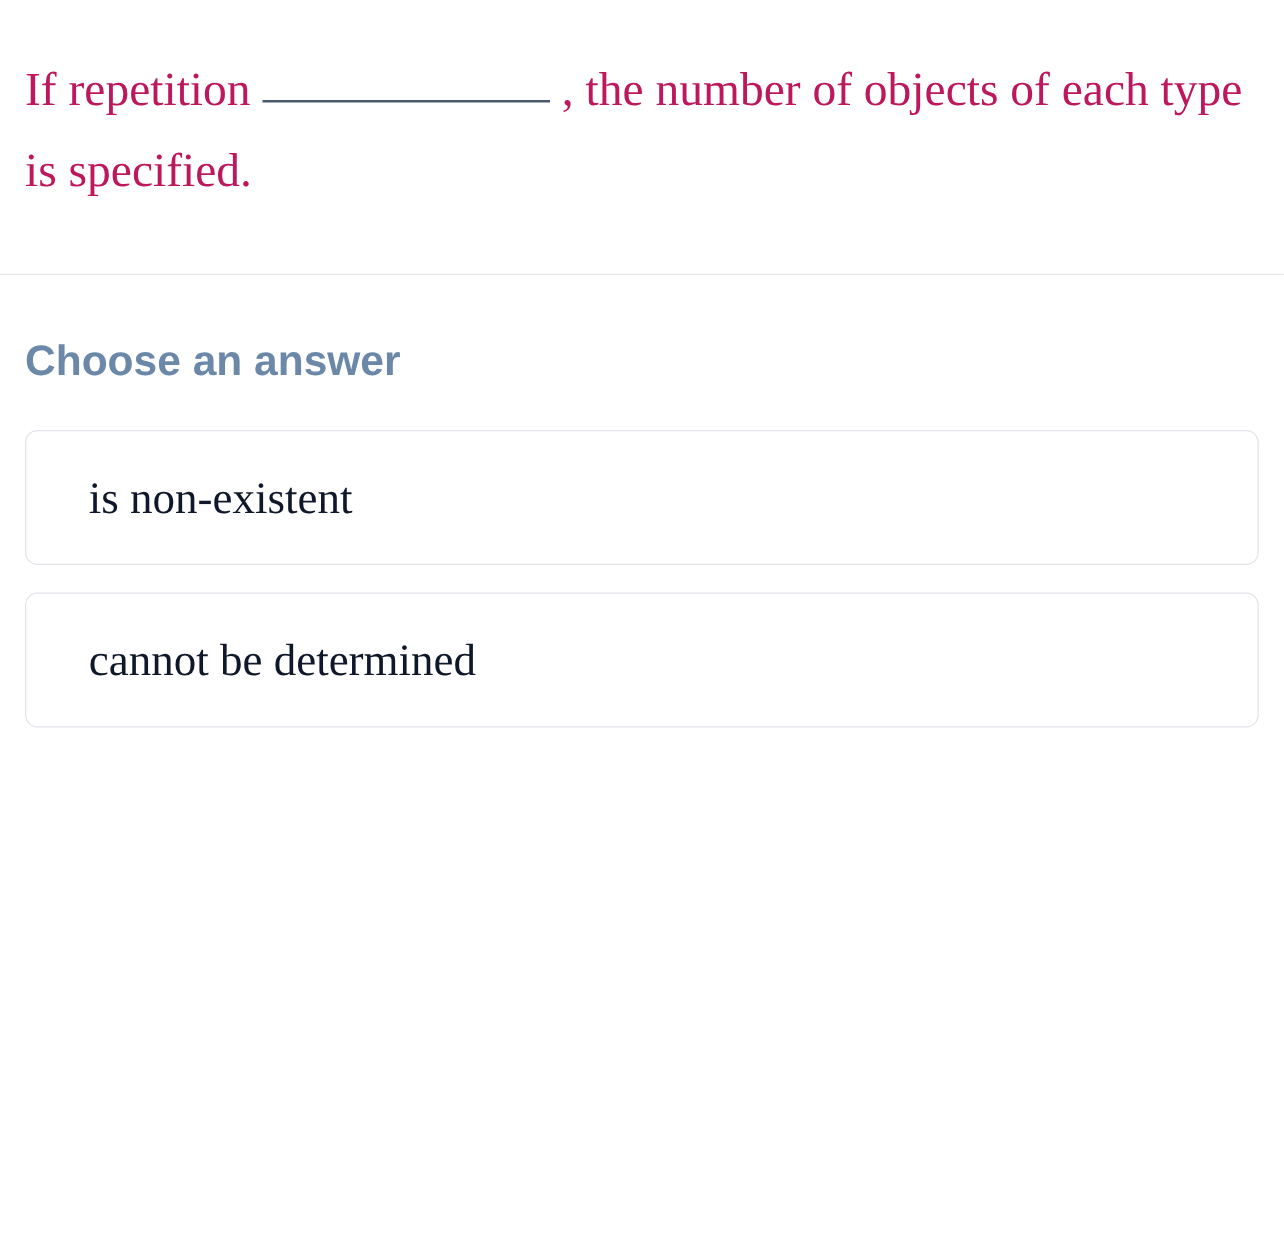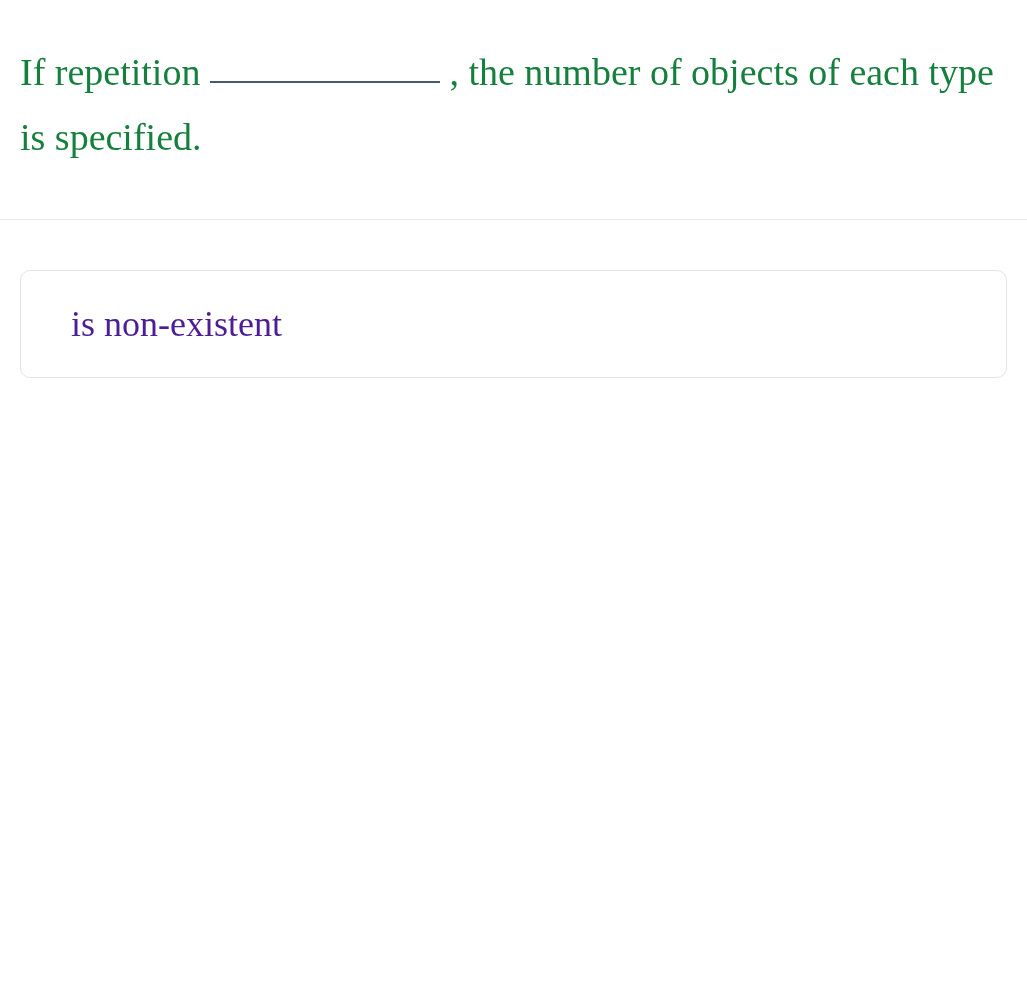--- a/index.html
+++ b/index.html
@@ -14,21 +14,21 @@
       height: 1001px;
       padding: 0;
     }
     .question-section {
       padding: 40px 20px 50px 20px;
       border-bottom: 1px solid #e5e8ec;
     }
     .question-text {
       font-size: 38px;
       line-height: 1.7;
-      color: #15803d;
+      color: #be185d;
       font-weight: 400;
     }
     .blank {
       display: inline-block;
       border-bottom: 2px solid #4a5a6e;
       width: 230px;
       vertical-align: baseline;
       position: relative;
       top: -2px;
     }
@@ -45,34 +45,38 @@
     .answer-option {
       border: 1.5px solid #e0e4e9;
       border-radius: 10px;
       padding: 32px 50px;
       margin-bottom: 22px;
       cursor: pointer;
       background: #ffffff;
     }
     .answer-option-text {
       font-size: 36px;
-      color: #4c1d95;
+      color: #0f172a;
       font-family: Georgia, 'Times New Roman', serif;
     }
   </style>
 </head>
 <body>
 
 <div class="question-section">
   <p class="question-text">
     <span>If repetition </span><span class="blank"></span><span> , the number of objects of each type is specified.</span>
   </p>
 </div>
 
 <div class="answer-section">
+  <h2 class="answer-heading">Choose an answer</h2>
 
   <div class="answer-option">
     <span class="answer-option-text">is non-existent</span>
   </div>
 
 
+  <div class="answer-option">
+    <span class="answer-option-text">cannot be determined</span>
+  </div>
 
 </div>
 
 </body></html>

